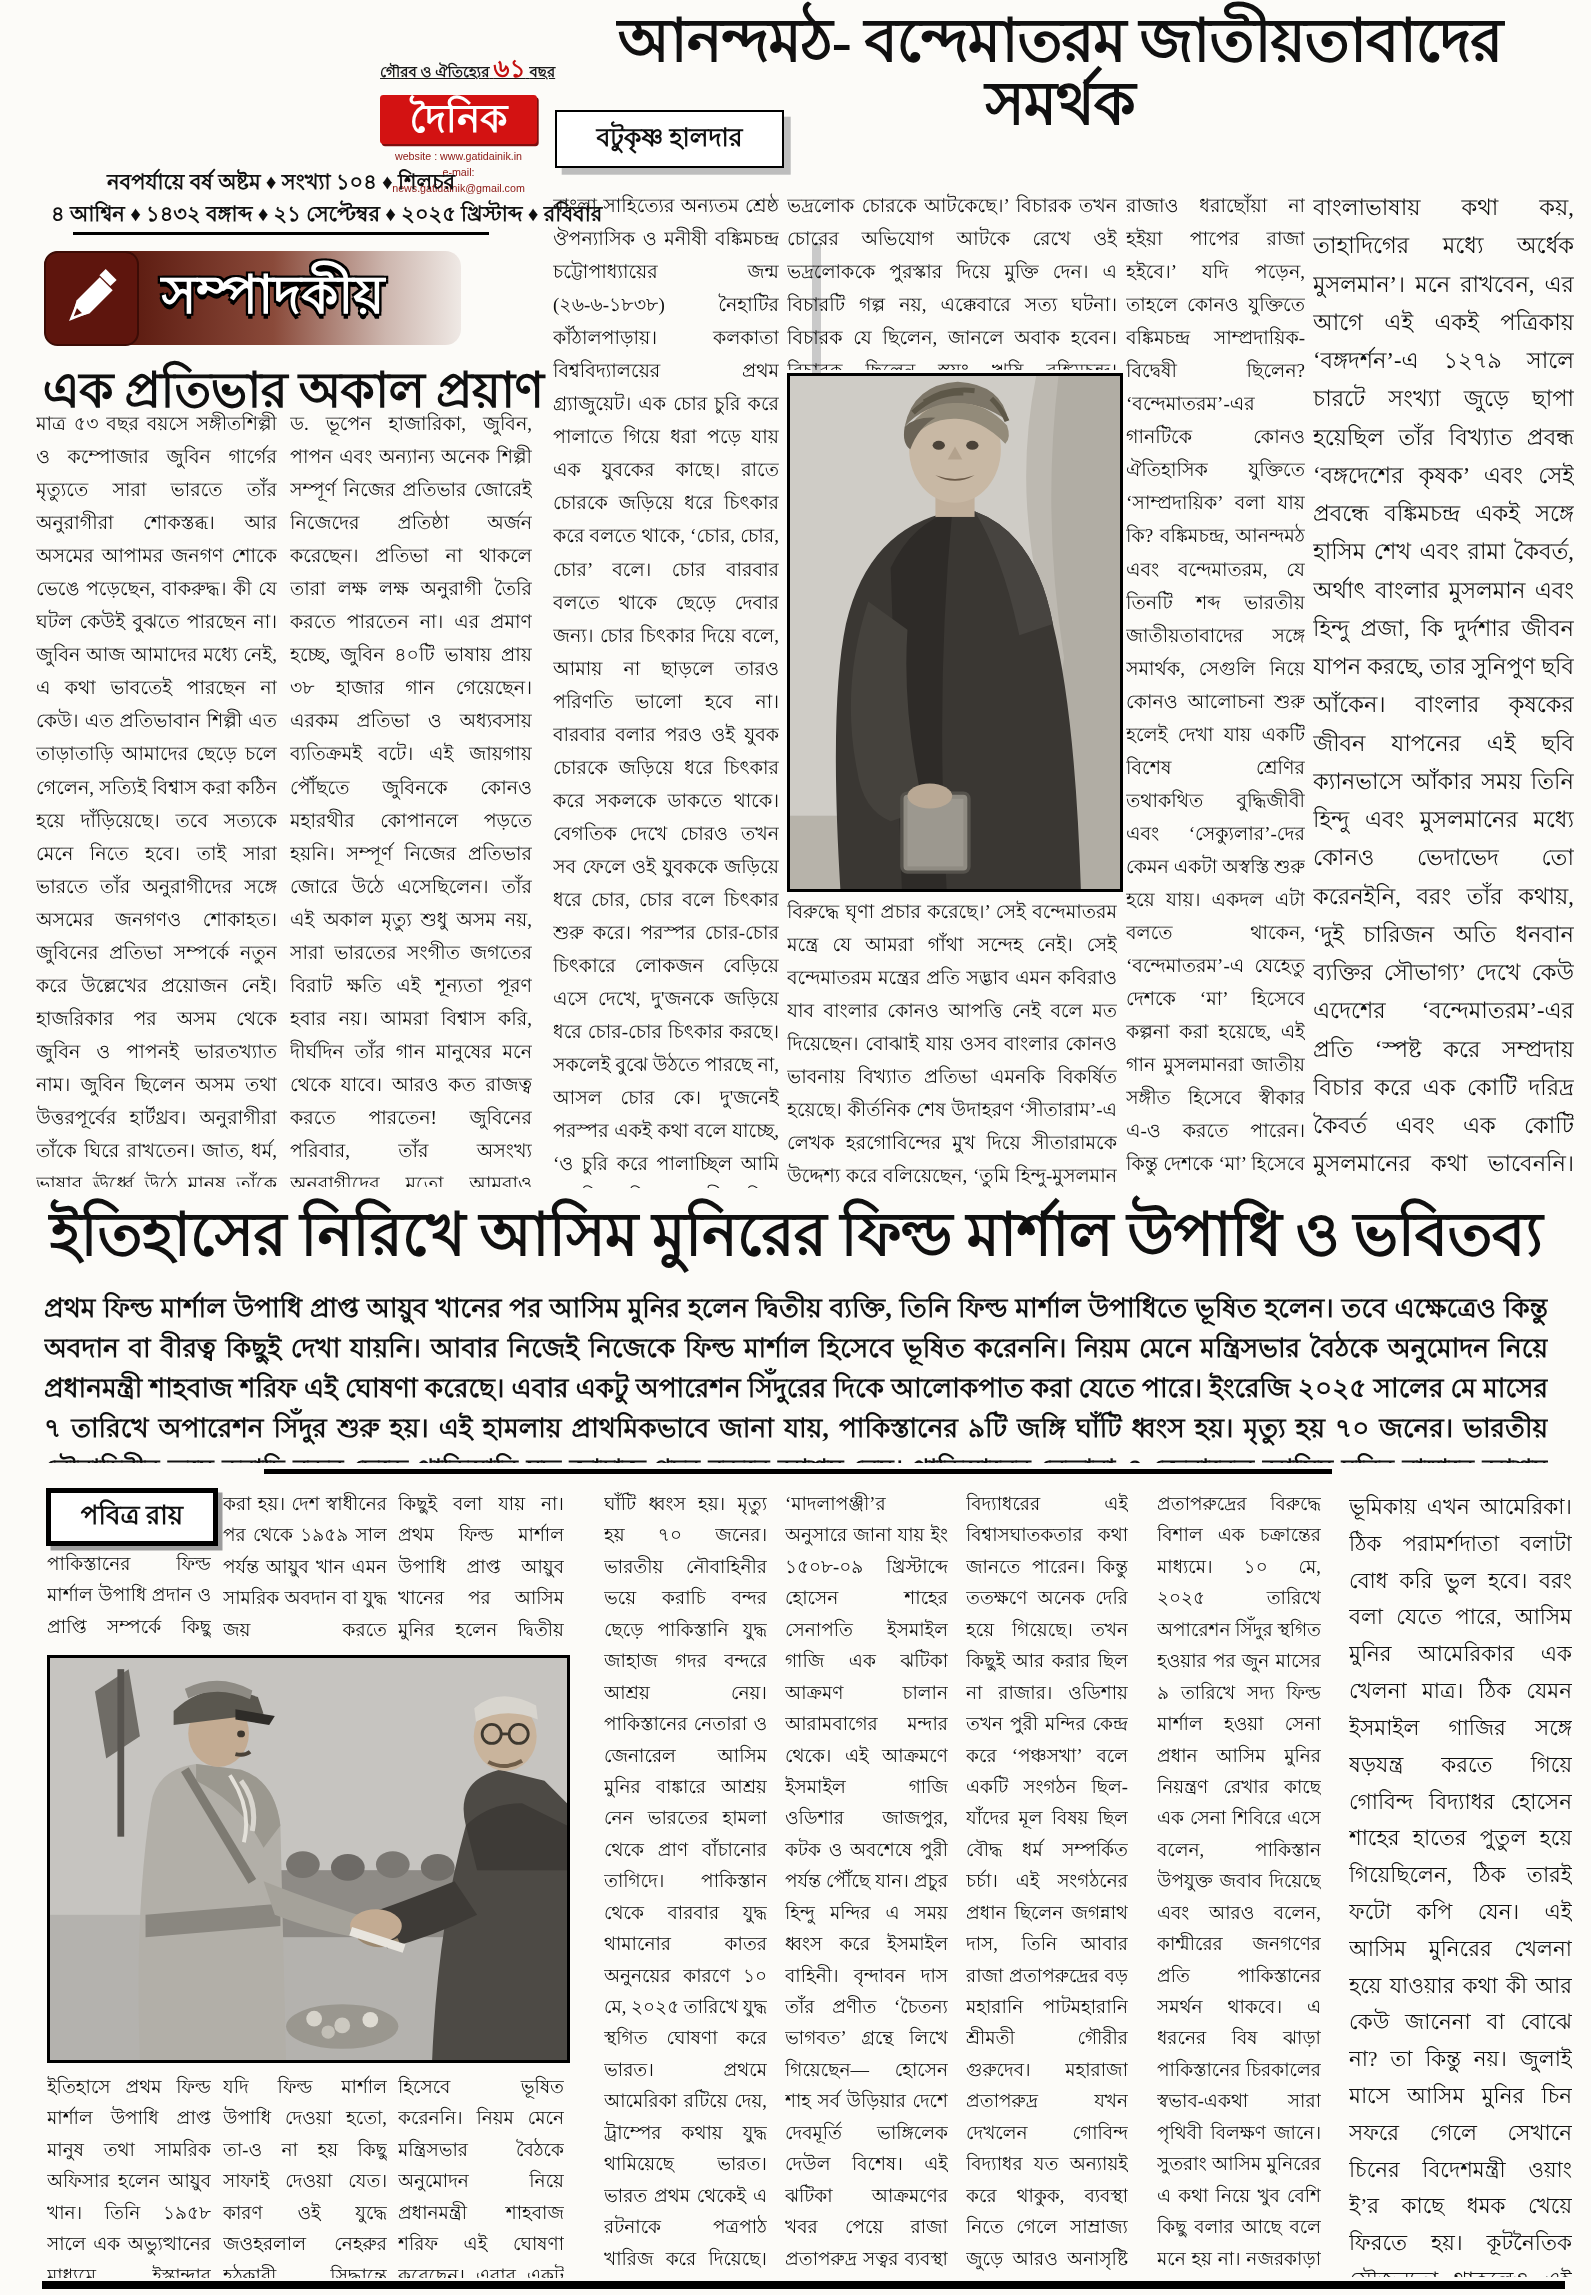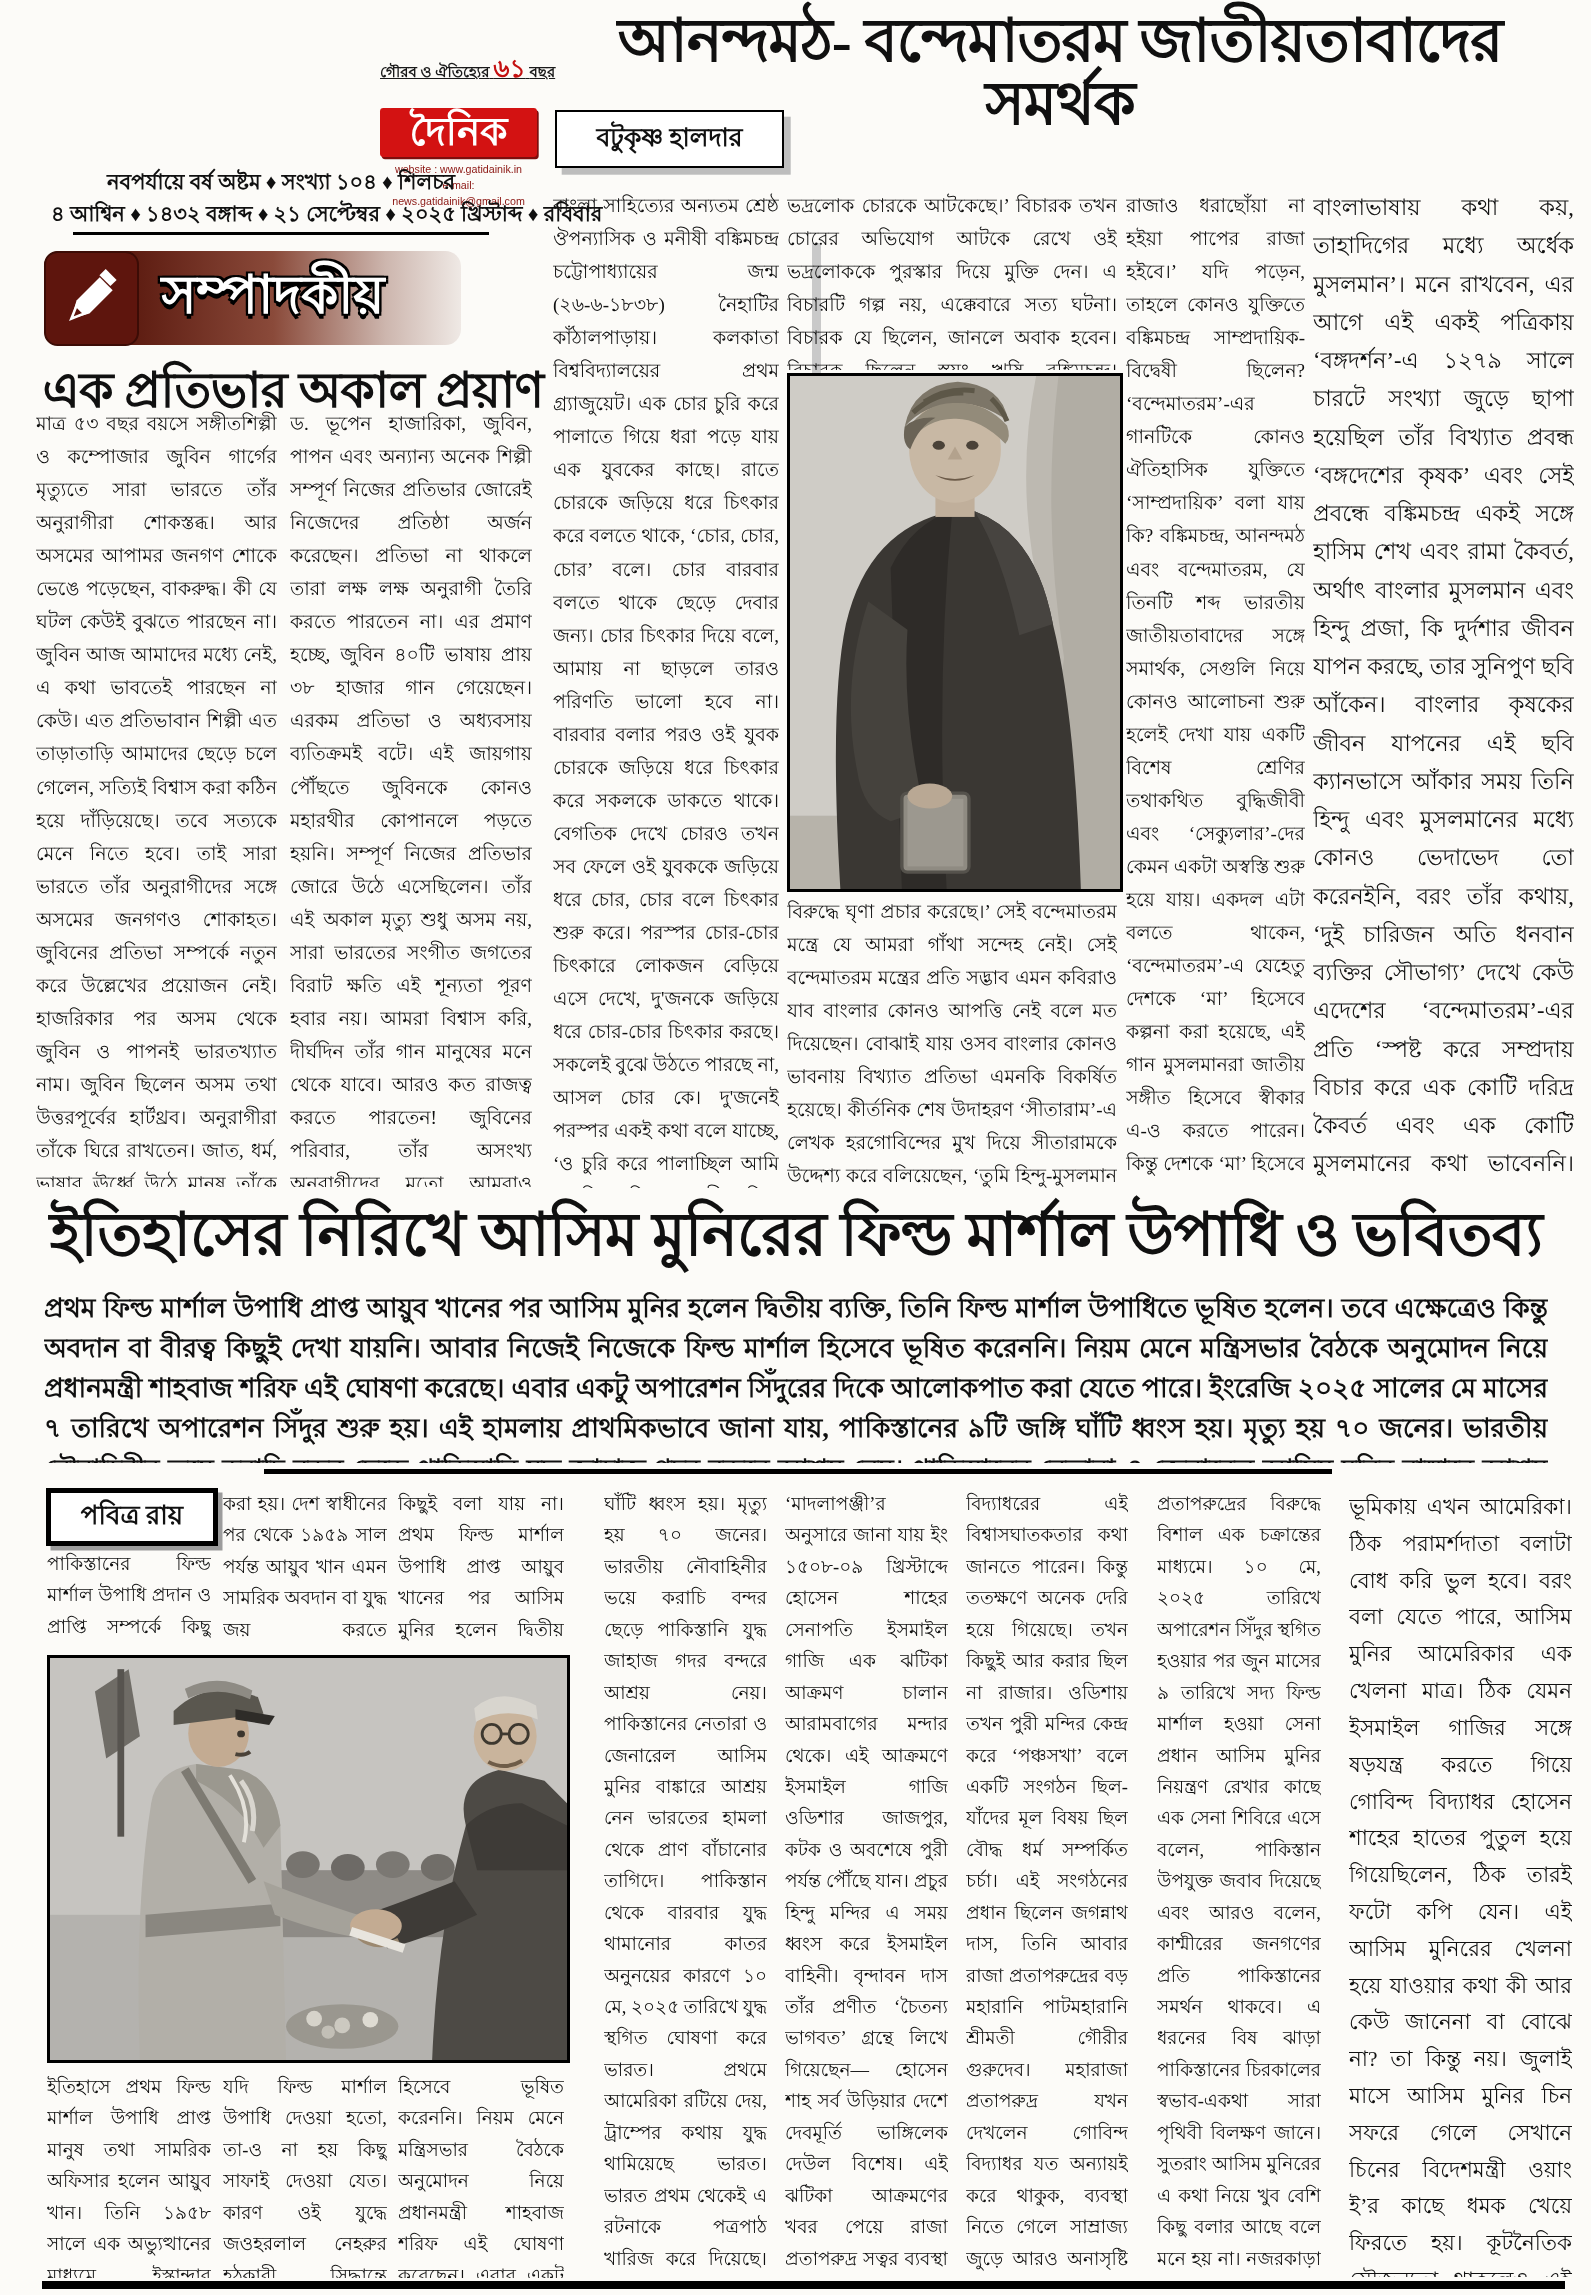--- a/index.html
+++ b/index.html
@@ -39,21 +39,21 @@
 
 <div class="page">
 
 
   <div class="abs" style="left:380px;top:49px;width:157px;">
     <div class="tagline">
       <span>গৌরব ও ঐতিহ্যের</span>
       <span class="yr">৬১</span>
       <span>বছর</span>
     </div>
-    <div class="dailybox" style="margin-top:16px;">দৈনিক</div>
+    <div class="dailybox" style="margin-top:3px;">দৈনিক</div>
     <div class="contact" style="margin-top:4.5px;">website : www.gatidainik.in</div>
     <div class="contact">e-mail: news.gatidainik@gmail.com</div>
   </div>
 
   <div class="abs mainhead" style="left:540px;top:10px;width:1040px;">আনন্দমঠ- বন্দেমাতরম জাতীয়তাবাদের সমর্থক</div>
 
   <div class="abs bylinebox" style="left:555px;top:110px;width:225px;padding:5.6px 0;">বটুকৃষ্ণ হালদার</div>
 
   <div class="abs editionline" style="left:62px;top:166px;width:438px;">নবপর্যায়ে  বর্ষ অষ্টম ♦ সংখ্যা ১০৪ ♦ শিলচর</div>
   <div class="abs editionline" style="left:51px;top:198px;width:461px;">৪ আশ্বিন ♦ ১৪৩২ বঙ্গাব্দ ♦ ২১ সেপ্টেম্বর ♦ ২০২৫ খ্রিস্টাব্দ ♦ রবিবার</div>

